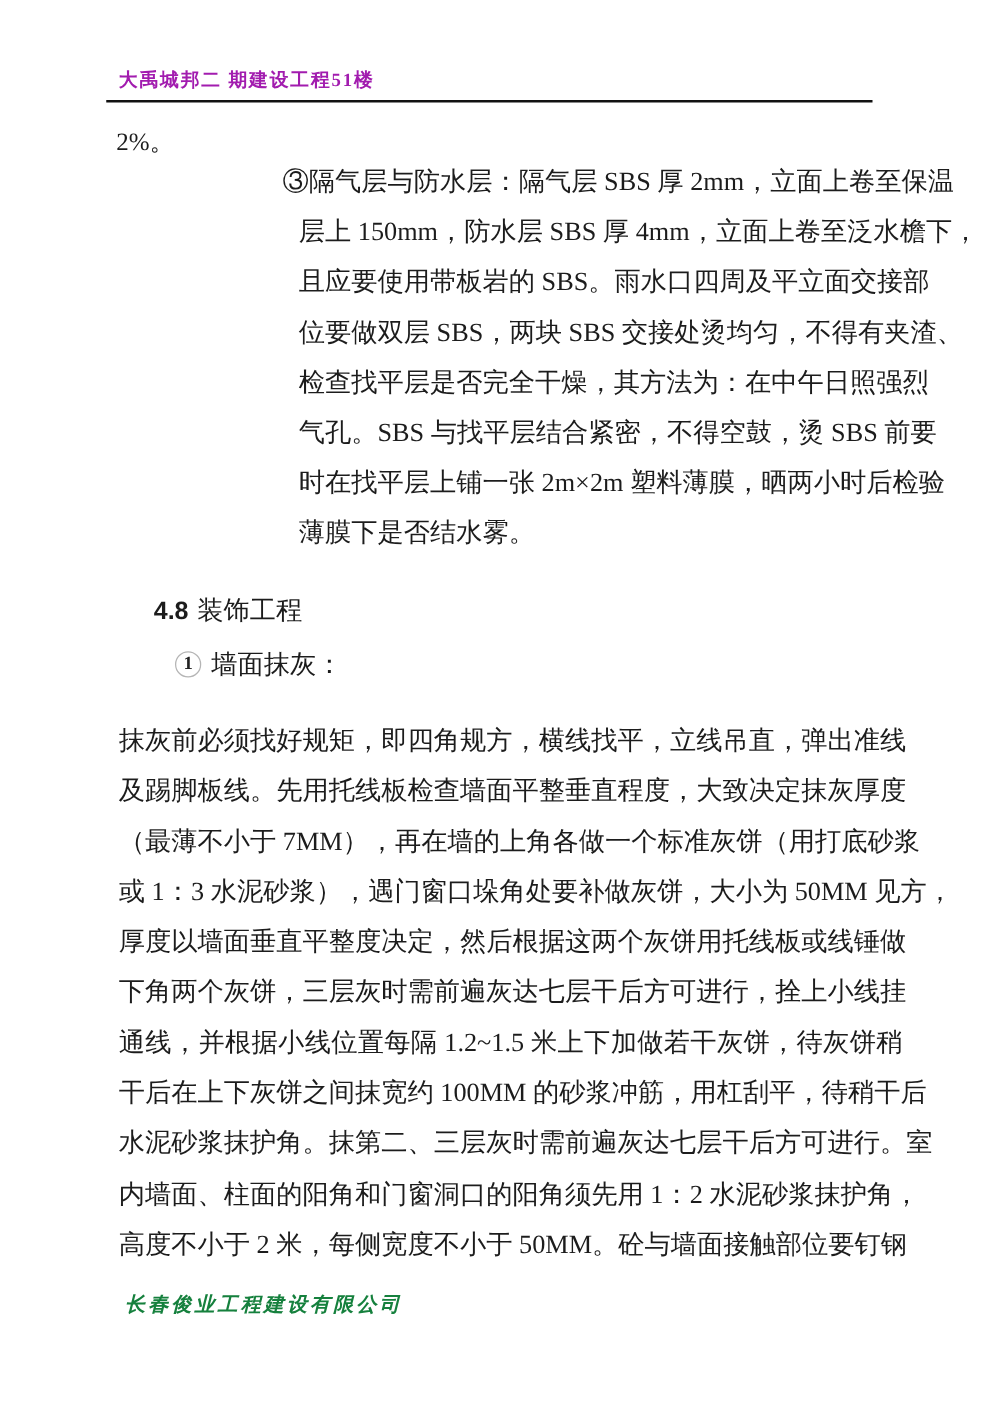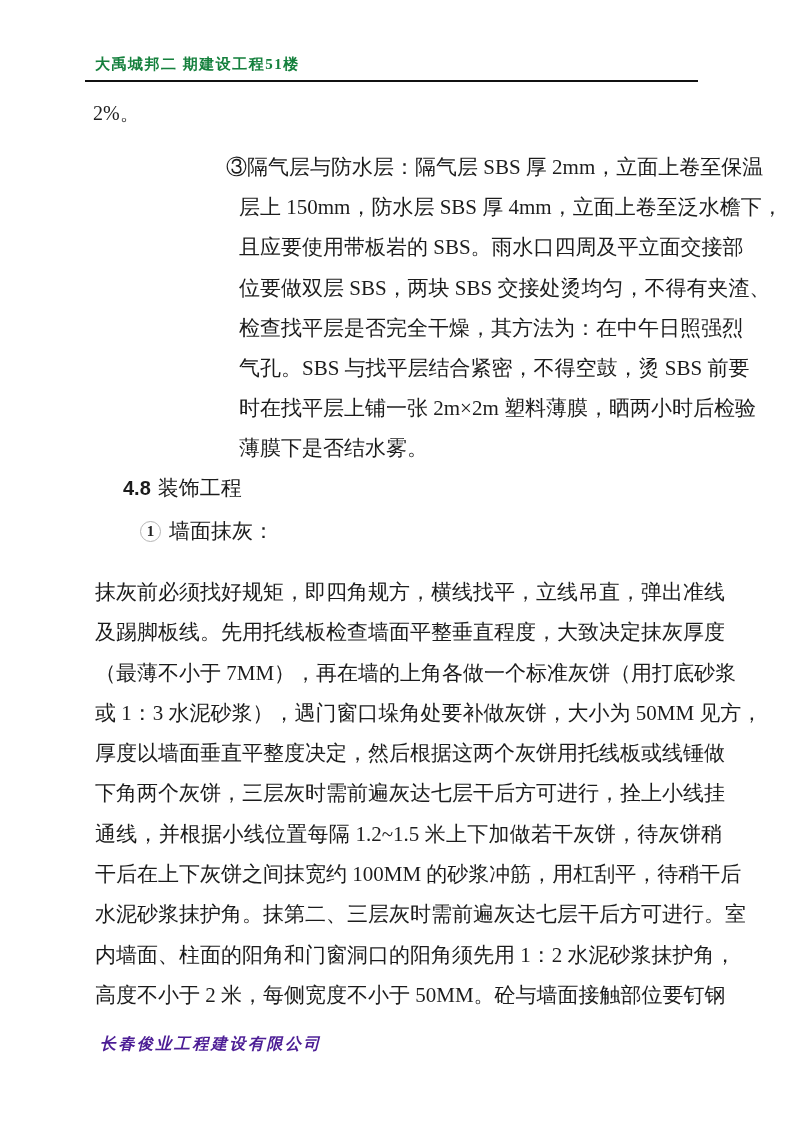--- a/index.html
+++ b/index.html
@@ -20,41 +20,41 @@
     left: 85px;
     top: 55px;
     width: 613px;
     border-bottom: 2px solid #111;
     padding: 0 0 6px 10px;
   }
   .doc-header .title {
     font-size: 15px;
     letter-spacing: 1.5px;
     font-weight: 600;
-    color: #15803d;
+    color: #a21caf;
   }
 
   
   .txt {
     font-size: 21px;
     color: #1c1c1c;
   }
 
   .intro-line {
     position: absolute;
     left: 93px;
     top: 100px;
     font-size: 20px;
   }
 
   
   .clause3 {
     position: absolute;
     left: 239px;
-    top: 147px;
+    top: 125px;
     width: 483px;
     line-height: 40.2px;
   }
   .clause3 .line {
     text-align: justify;
     text-align-last: justify;
     text-justify: inter-character;
     white-space: nowrap;
   }
   .clause3 .line.first {
@@ -124,21 +124,21 @@
   .doc-footer {
     position: absolute;
     left: 100px;
     top: 1034px;
   }
   .doc-footer .company {
     font-style: italic;
     font-weight: 700;
     font-size: 16px;
     letter-spacing: 2.5px;
-    color: #4c1d95;
+    color: #15803d;
   }
 </style>
 </head>
 <body>
 
 <div class="page">
 
   <div class="doc-header">
     <span class="title">大禹城邦二 期建设工程51楼</span>
   </div>

